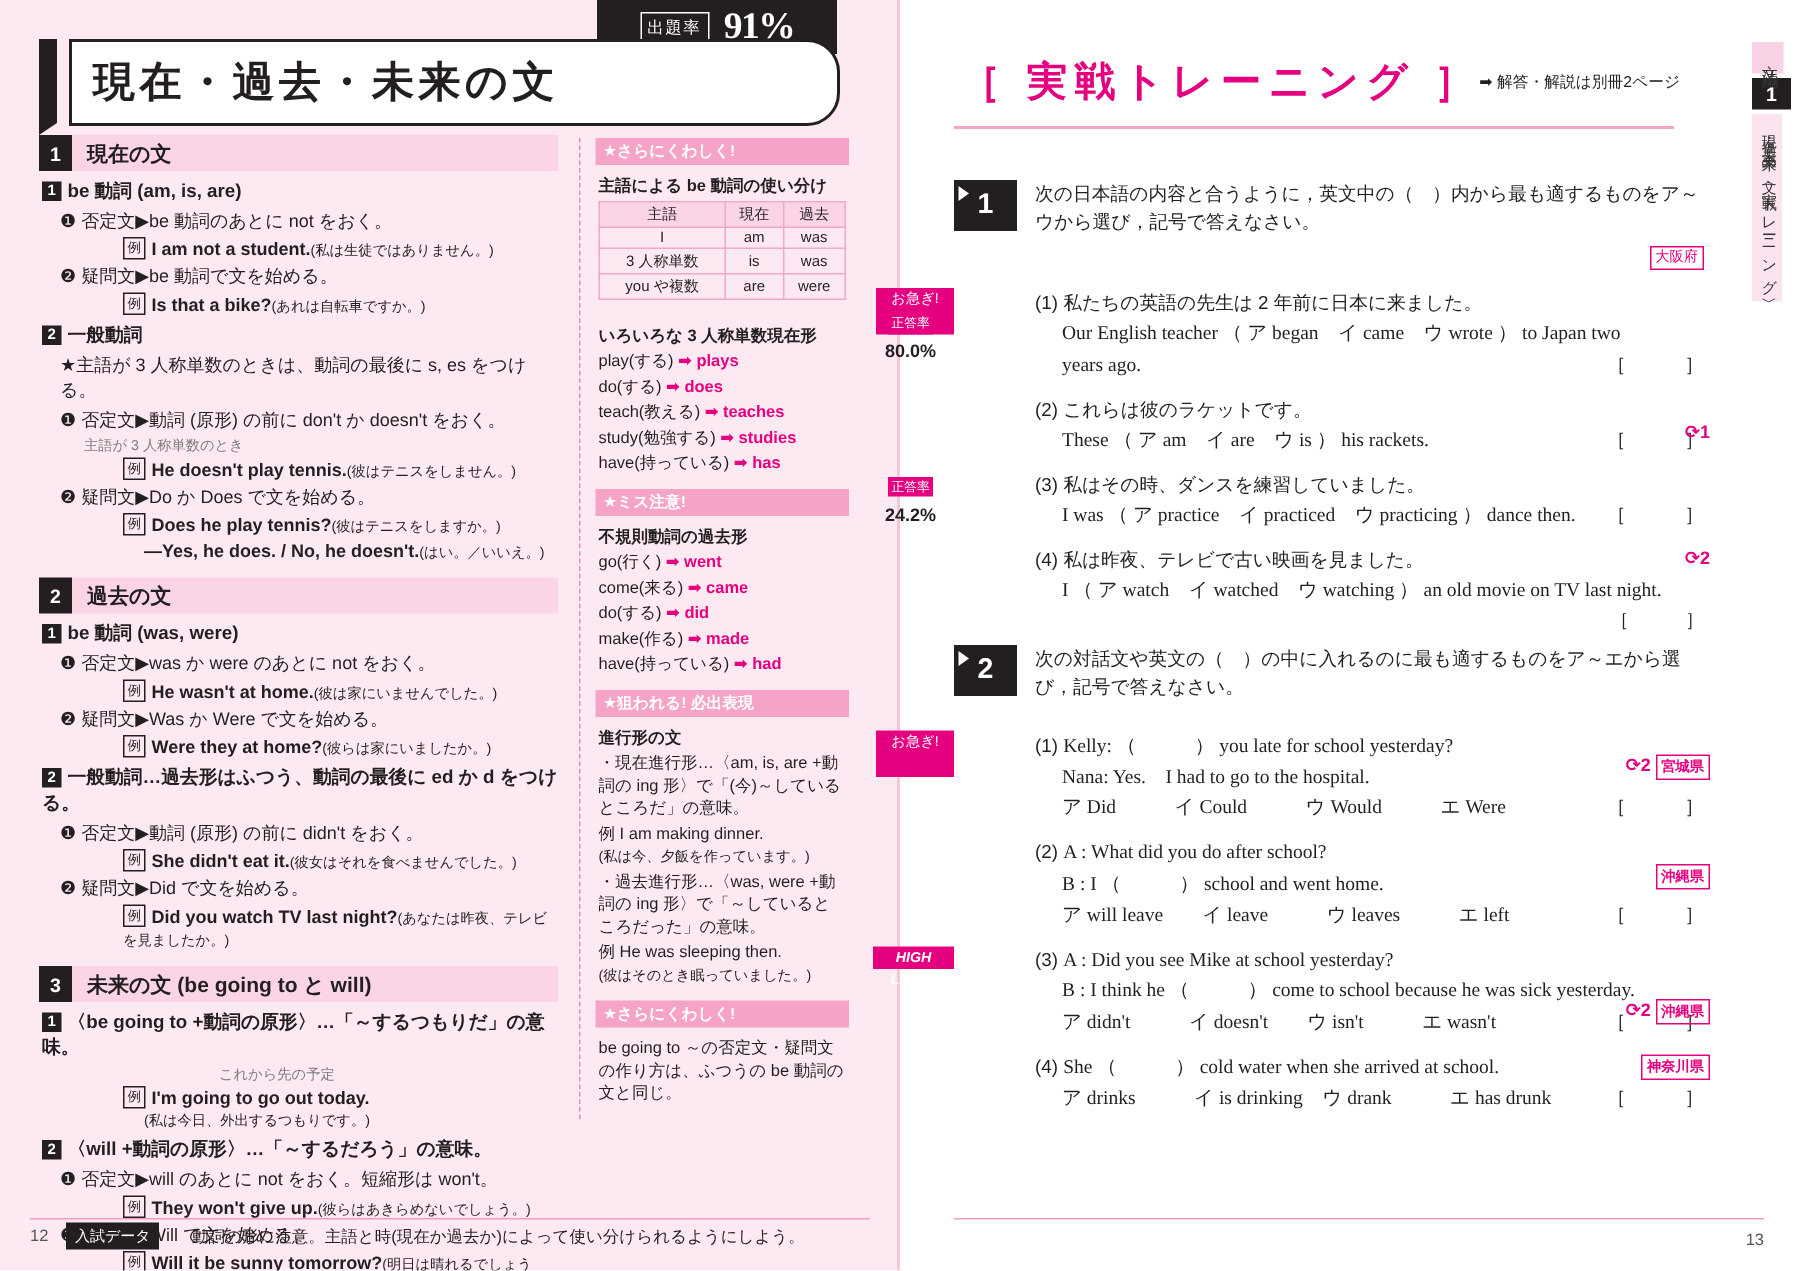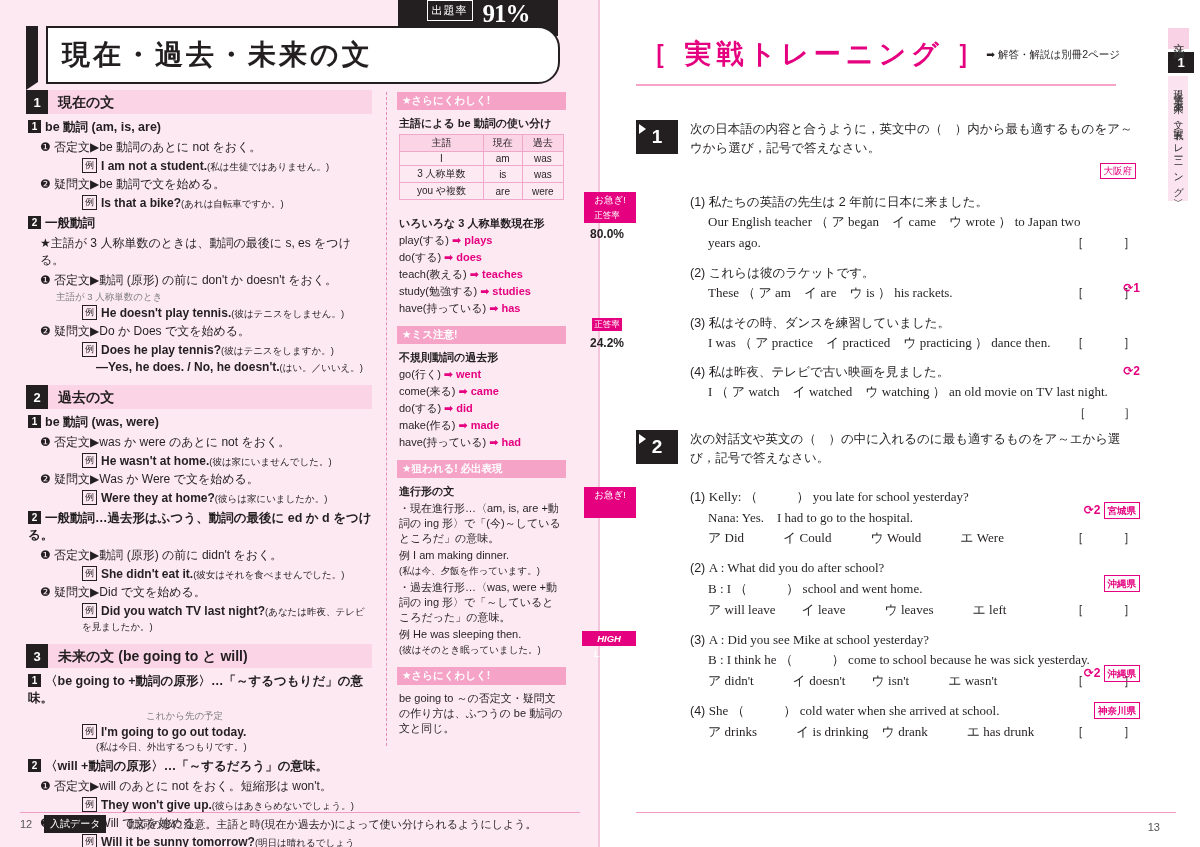--- a/index.html
+++ b/index.html
@@ -11,21 +11,21 @@
     font-size:12px;
   }
   .page{position:relative;width:1200px;height:847px;}
   
   .left{position:absolute;left:0;top:0;width:600px;height:847px;background:#fde9f2;}
   .right{position:absolute;left:600px;top:0;width:600px;height:847px;background:#ffffff;}
   .left:after{content:"";position:absolute;right:0;top:0;width:2px;height:847px;background:#f3c6dc;}
 
   
   .rate-badge{position:absolute;left:398px;top:0;width:160px;height:36px;background:#231f20;
-    display:flex;align-items:flex-start;justify-content:center;gap:10px;}
+    display:flex;align-items:center;justify-content:center;gap:10px;}
   .rate-badge .lab{color:#fff;font-size:11px;border:1px solid #fff;padding:2px 4px;letter-spacing:1px;}
   .rate-badge .val{color:#fff;font-size:25px;font-weight:bold;font-family:"Liberation Serif",serif;letter-spacing:-1px;}
 
   
   .chapter{position:absolute;left:26px;top:26px;width:534px;height:56px;}
   .chapter .numbar{position:absolute;left:0;top:0;width:12px;height:56px;background:#231f20;}
   .chapter .numbar:after{content:"";position:absolute;left:0;bottom:-8px;border-left:12px solid #231f20;border-bottom:8px solid transparent;}
   .chapter .box{position:absolute;left:20px;top:0;right:0;height:54px;border:2px solid #231f20;border-radius:0 22px 22px 0;background:#fff;}
   .chapter .ttl{position:absolute;left:36px;top:10px;font-size:28px;font-weight:bold;letter-spacing:3px;
     font-family:"DejaVu Sans",sans-serif;}
@@ -96,21 +96,21 @@
 
   .flag-isoge{position:absolute;left:-52px;top:0;width:52px;height:31px;background:#e5007f;color:#fff;
     font-size:9.5px;text-align:center;line-height:15px;}
   .flag-high{position:absolute;left:-54px;top:1px;width:54px;height:15px;background:#e5007f;color:#fff;
     font-size:9.5px;font-weight:bold;text-align:center;line-height:15px;font-style:italic;}
   .rate-oval{position:absolute;left:-56px;top:12px;width:54px;text-align:center;}
   .rate-oval .lab{background:#e5007f;color:#fff;font-size:8.5px;padding:0 2px;display:inline-block;}
   .rate-oval .pc{font-size:12px;font-weight:bold;color:#231f20;}
   .mark2{position:absolute;right:-4px;font-size:12px;color:#e5007f;font-weight:bold;}
 
-  .rfooter{position:absolute;right:40px;bottom:14px;font-size:11px;color:#555;}
+  .rfooter{position:absolute;right:24px;bottom:14px;font-size:11px;color:#555;}
   .rfoot-line{position:absolute;left:36px;bottom:34px;width:540px;border-top:1px solid #ef9bc4;}
 </style>
 </head>
 <body>
 
 <div class="page">
 
   <div class="left">
 
     <div class="rate-badge">

